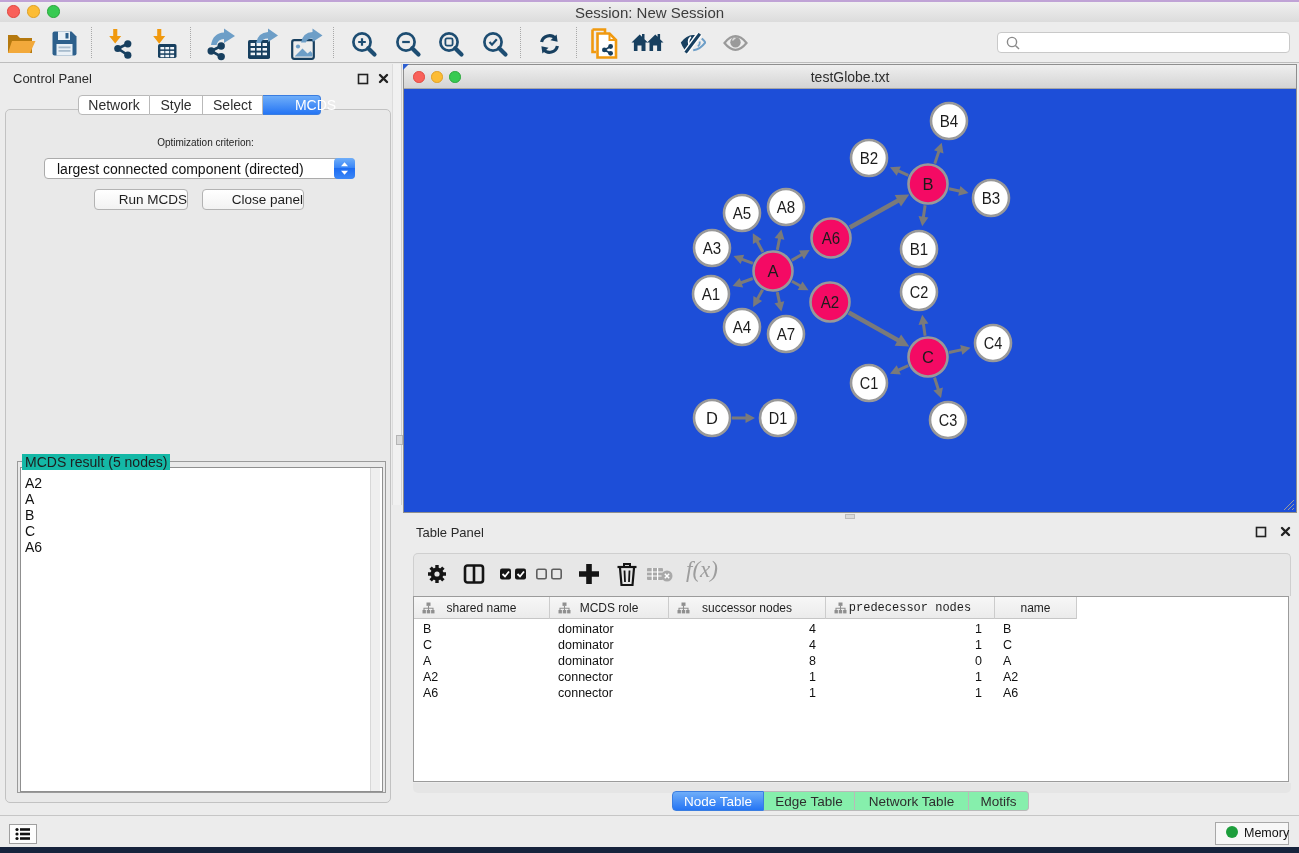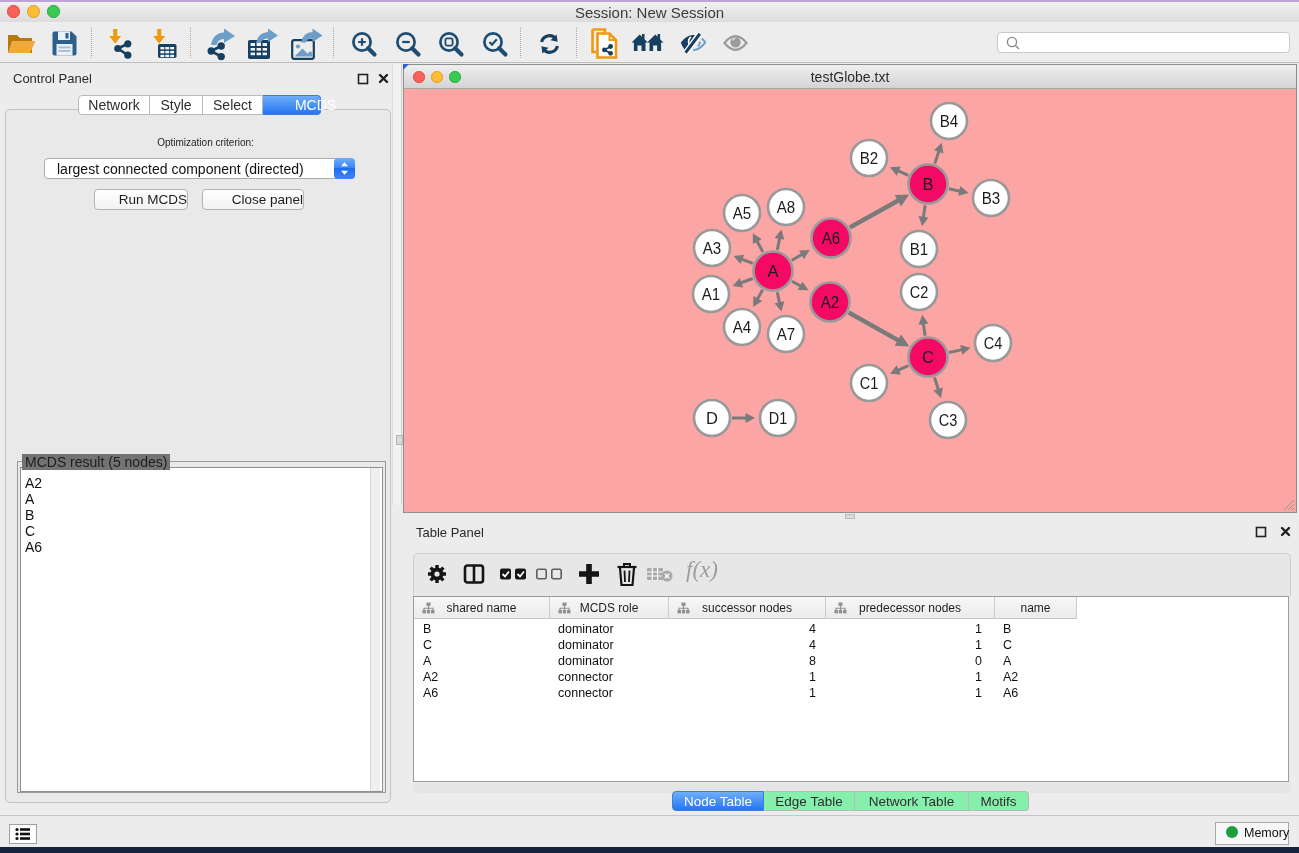--- a/index.html
+++ b/index.html
@@ -24,26 +24,26 @@
 .tab { background:#fff; border:1px solid #b9b9b9; border-left:none; color:#2e2e2e;
   display:flex; align-items:center; justify-content:center; }
 #opt-label { left:0; top:137px; width:395px; text-align:center; font-size:10px; color:#1e1e1e;padding-left:16px; }
 #dropdown { left:44px; top:158px; width:311px; height:21px; background:#fff;
   border:1px solid #ababab; border-radius:4px; font-size:14px; color:#111; }
 #dd-btn { position:absolute; right:-1px; top:-1px; width:21px; height:21px; border-radius:4px;
   background:linear-gradient(#6faef9 0%,#3b87f7 45%,#1e6df2 50%,#3b87f7 100%); }
 .btn { background:linear-gradient(#ffffff,#f2f2f2); border:1px solid #b3b3b3; border-radius:4px;
   font-size:13.5px; color:#1e1e1e; text-align:right; line-height:19px; height:21px; }
 #mcds-group { left:17px; top:461px; width:369px; height:332px; border:1px solid #9a9a9a; }
-#mcds-label { left:22px; top:454px; background:#737373; padding:0 3px; font-size:14px; color:#1e1e1e; }
+#mcds-label { left:22px; top:454px; background:#14b8a6; padding:0 3px; font-size:14px; color:#1e1e1e; }
 #mcds-list { left:2px; top:5px; width:363px; height:325px; background:#fff; border:1px solid #8f8f8f;
   font-size:14px; color:#111; }
 #mcds-list .sb { position:absolute; right:2px; top:0px; width:10px; height:323px; background:#efefef; border-left:1px solid #d8d8d8; }
 
-#netwin { left:403px; top:64px; width:894px; height:449px; border:1px solid #8e8e8e; background:#fca5a5; }
+#netwin { left:403px; top:64px; width:894px; height:449px; border:1px solid #8e8e8e; background:#1d4ed8; }
 #net-titlebar { position:absolute; left:0; top:0; width:892px; height:24px;
   background:linear-gradient(#efefef,#d4d4d4); border-bottom:1px solid #a6a6a6; }
 #net-title { width:100%; text-align:center; font-size:14px; color:#2d2d2d; line-height:24px; }
 
 #tp-title { left:416px; top:525px; font-size:13px; color:#2a2a2a; }
 #tp-toolbar { left:413px; top:553px; width:878px; height:43px; background:#e7e7e7;
   border:1px solid #cfcfcf; border-bottom:none; border-radius:5px 5px 0 0; }
 #tp-table { left:413px; top:596px; width:876px; height:186px; background:#fff; border:1px solid #9b9b9b; }
 #tp-header { position:absolute; left:0; top:0; width:663px; height:22px;
   background:linear-gradient(#f7f7f7,#ebebeb); border-bottom:1px solid #c6c6c6; font-size:12px; color:#1e1e1e; }
@@ -407,21 +407,21 @@
 <div class="hcol" style="left:255px;width:157px;">
         <span class="hlab">successor nodes</span>
         <svg class="hicon" width="13" height="12" viewBox="0 0 13 12">
           <rect x="4.5" y="0.5" width="4" height="3.4" fill="#8f8f8f"></rect>
           <path d="M6.5 3.9 L6.5 6.2 M2 8.5 L2 6.2 L11 6.2 L11 8.5 M6.5 6.2 L6.5 8.5" stroke="#8f8f8f" stroke-width="1.1" fill="none"></path>
           <rect x="0.5" y="8" width="3.4" height="3.4" fill="#8f8f8f"></rect>
           <rect x="4.8" y="8" width="3.4" height="3.4" fill="#8f8f8f"></rect>
           <rect x="9.1" y="8" width="3.4" height="3.4" fill="#8f8f8f"></rect>
         </svg>
       </div>
-<div class="hcol" style="left:412px;width:169px;">
+<div class="hcol" style="left:412px;width:169px;font-family:Liberation Mono, monospace;">
         <span class="hlab">predecessor nodes</span>
         <svg class="hicon" width="13" height="12" viewBox="0 0 13 12">
           <rect x="4.5" y="0.5" width="4" height="3.4" fill="#8f8f8f"></rect>
           <path d="M6.5 3.9 L6.5 6.2 M2 8.5 L2 6.2 L11 6.2 L11 8.5 M6.5 6.2 L6.5 8.5" stroke="#8f8f8f" stroke-width="1.1" fill="none"></path>
           <rect x="0.5" y="8" width="3.4" height="3.4" fill="#8f8f8f"></rect>
           <rect x="4.8" y="8" width="3.4" height="3.4" fill="#8f8f8f"></rect>
           <rect x="9.1" y="8" width="3.4" height="3.4" fill="#8f8f8f"></rect>
         </svg>
       </div>
 <div class="hcol" style="left:581px;width:82px;">

